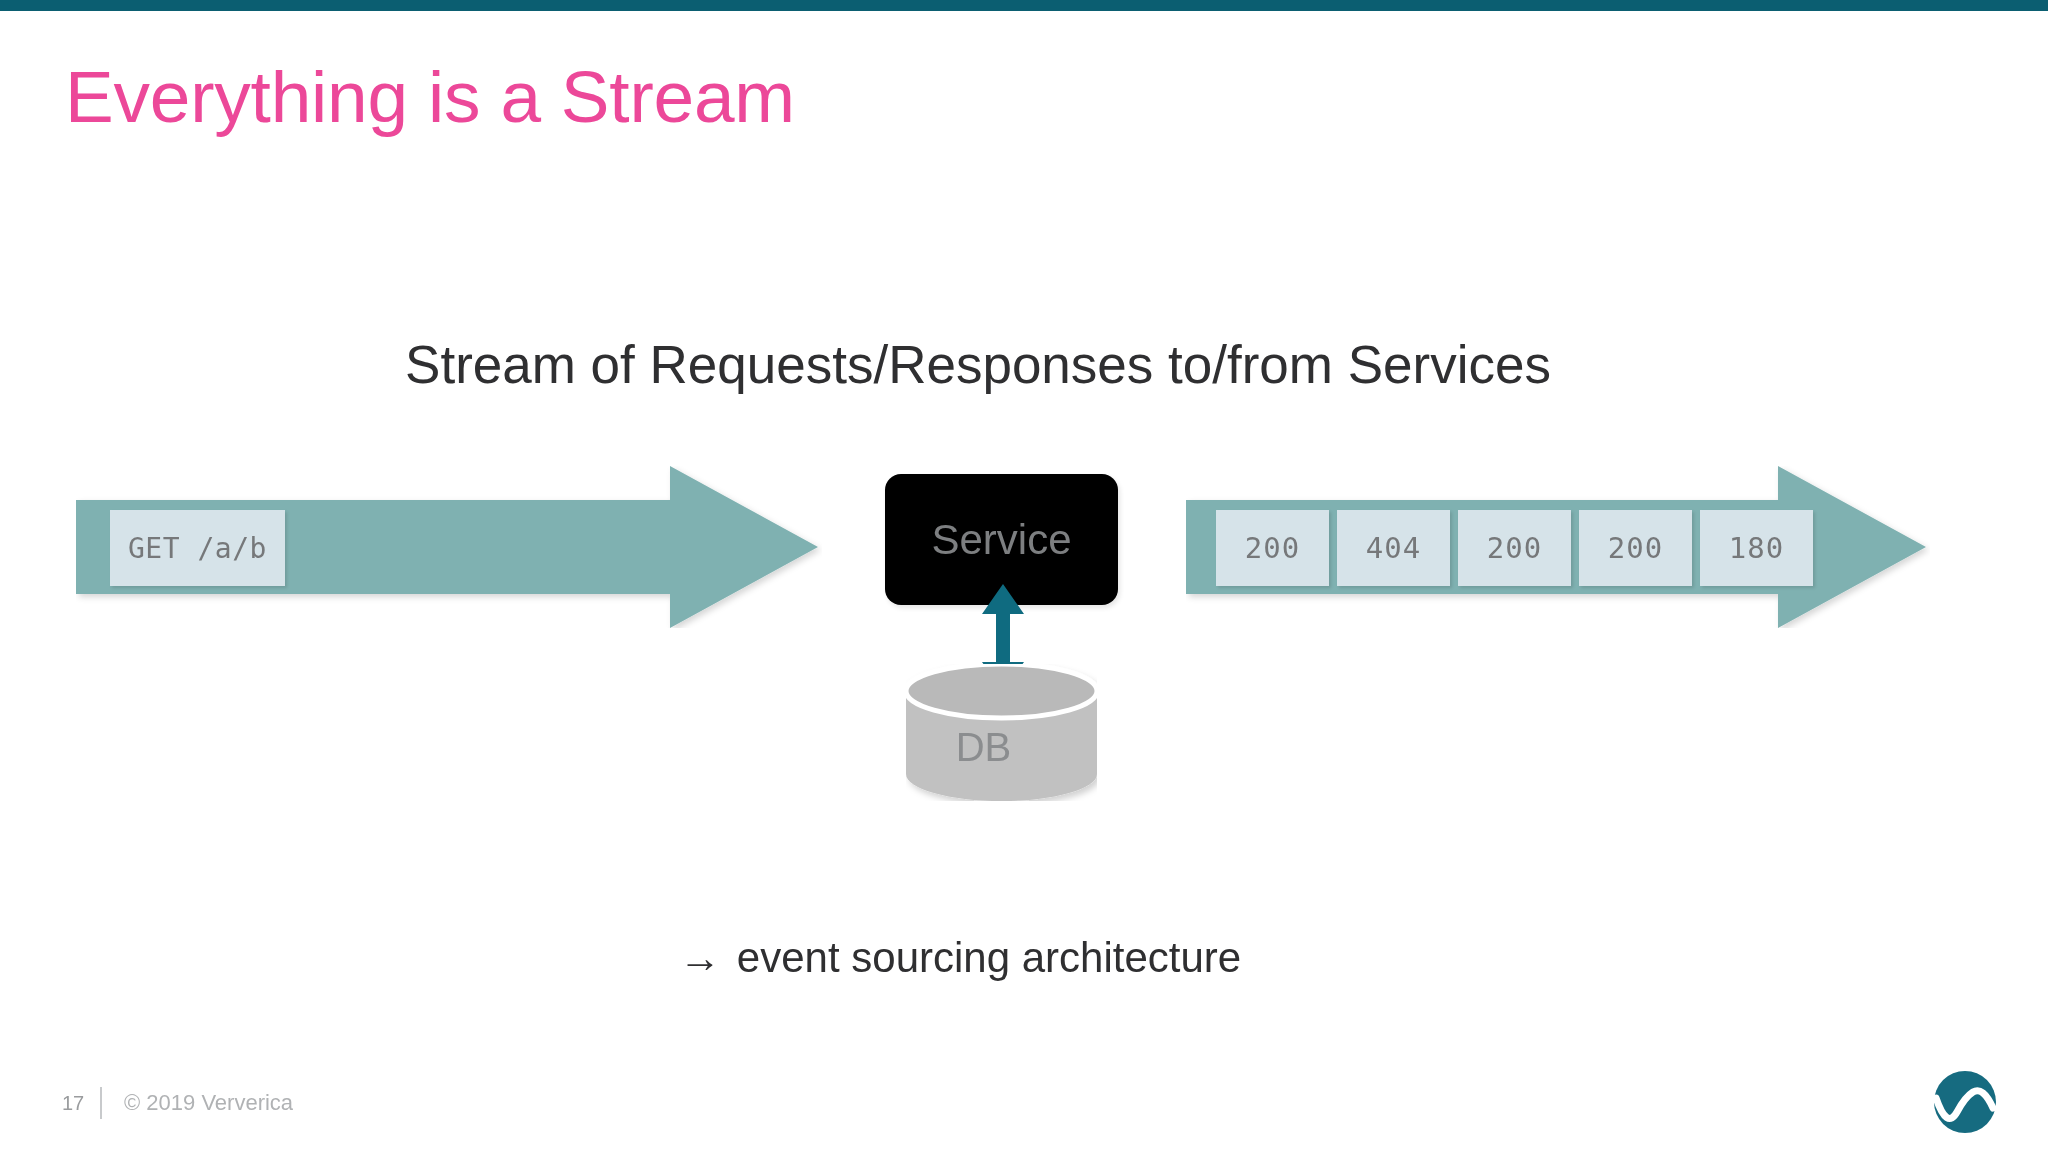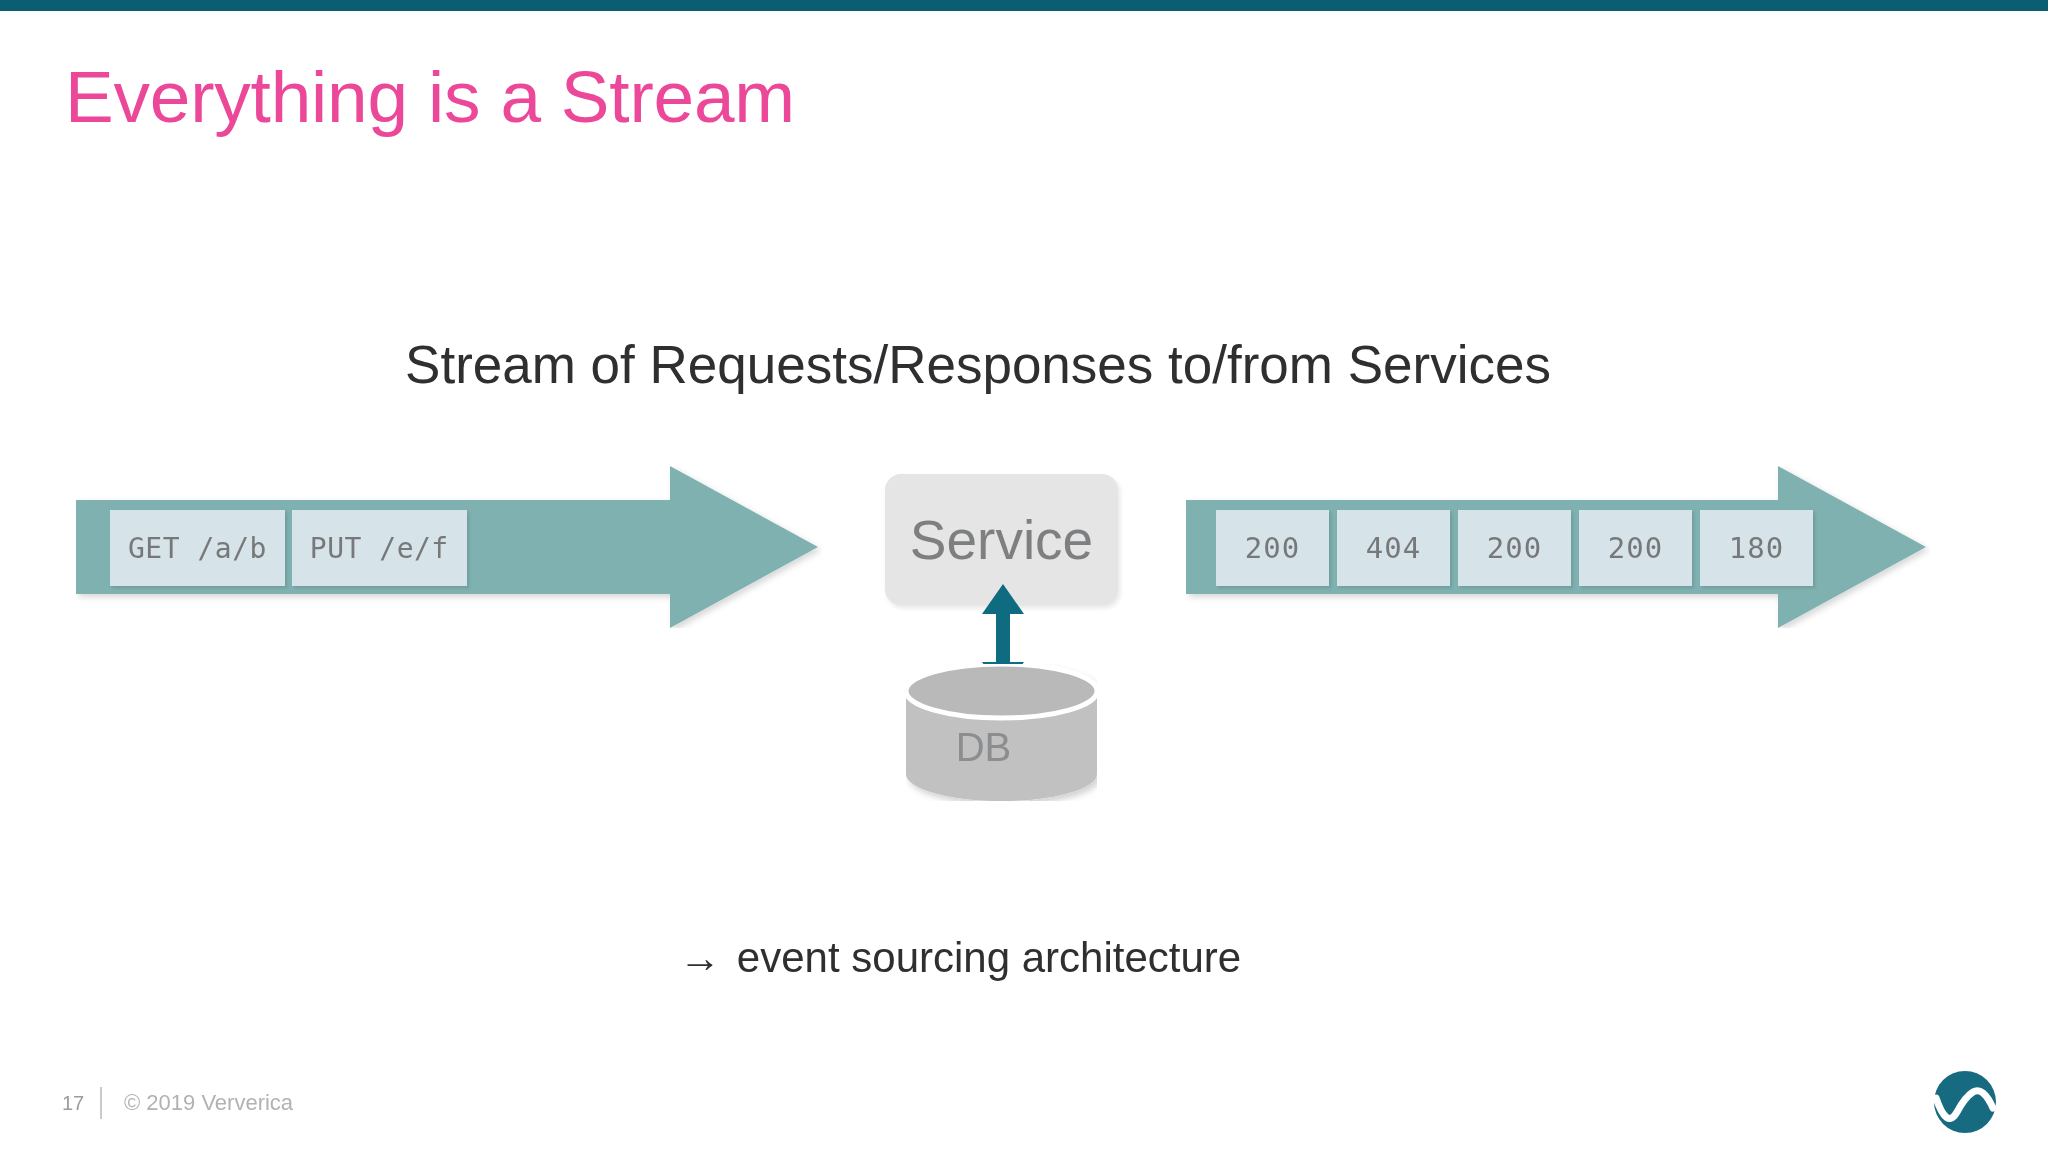--- a/index.html
+++ b/index.html
@@ -63,21 +63,21 @@
   .arrow-request { left: 76px;  width: 746px; }
   .arrow-response { left: 1186px; width: 744px; }
 
   
   .token-row {
     position: absolute;
     top: 510px;
     display: flex;
     align-items: stretch;
   }
-  .token-row-request { left: 110px; gap: 7px; }
+  .token-row-request { left: 110px; gap: 21px; }
   .token-row-response { left: 1216px; gap: 8px; }
 
   .token-box {
     background: #d6e3e9;
     box-shadow: 2px 2px 3px rgba(0,0,0,0.12);
     display: flex;
     align-items: center;
     justify-content: center;
     color: #76787a;
     font-family: "DejaVu Sans Mono", "Liberation Mono", monospace;
@@ -95,28 +95,28 @@
     letter-spacing: 1px;
   }
 
   
   .service-box {
     position: absolute;
     left: 885px;
     top: 474px;
     width: 233px;
     height: 131px;
-    background: #e5e5e5;
+    background: #000000;
     border-radius: 16px;
     box-shadow: 2px 3px 5px rgba(0,0,0,0.10);
     display: flex;
     align-items: center;
     justify-content: center;
     color: #7d7f81;
-    font-size: 55px;
+    font-size: 42px;
     font-weight: 400;
   }
 
   
   .bidir-arrow {
     position: absolute;
     left: 976px;
     top: 584px;
     width: 54px;
     height: 108px;
@@ -210,21 +210,20 @@
       <filter id="shadowA" x="-10%" y="-10%" width="130%" height="130%">
         <feDropShadow dx="3" dy="3" stdDeviation="3" flood-color="#000000" flood-opacity="0.16"></feDropShadow>
       </filter>
     </defs>
     <polygon filter="url(#shadowA)" points="0,34 594,34 594,0 742,81 594,162 594,128 0,128" fill="#7fb1b1"></polygon>
   </svg>
 </div>
 
 <div class="token-row token-row-request">
   <div class="token-box token-request">GET /a/b</div>
-  <div class="token-box token-request">PUT /e/f</div>
 </div>
 
 <div class="service-box">Service</div>
 
 <div class="bidir-arrow">
   <svg width="54" height="108" viewBox="0 0 54 108" xmlns="http://www.w3.org/2000/svg">
     <g fill="#0f6b80">
       <polygon points="27,0 48,30 34,30 34,78 48,78 27,108 6,78 20,78 20,30 6,30"></polygon>
     </g>
   </svg>

